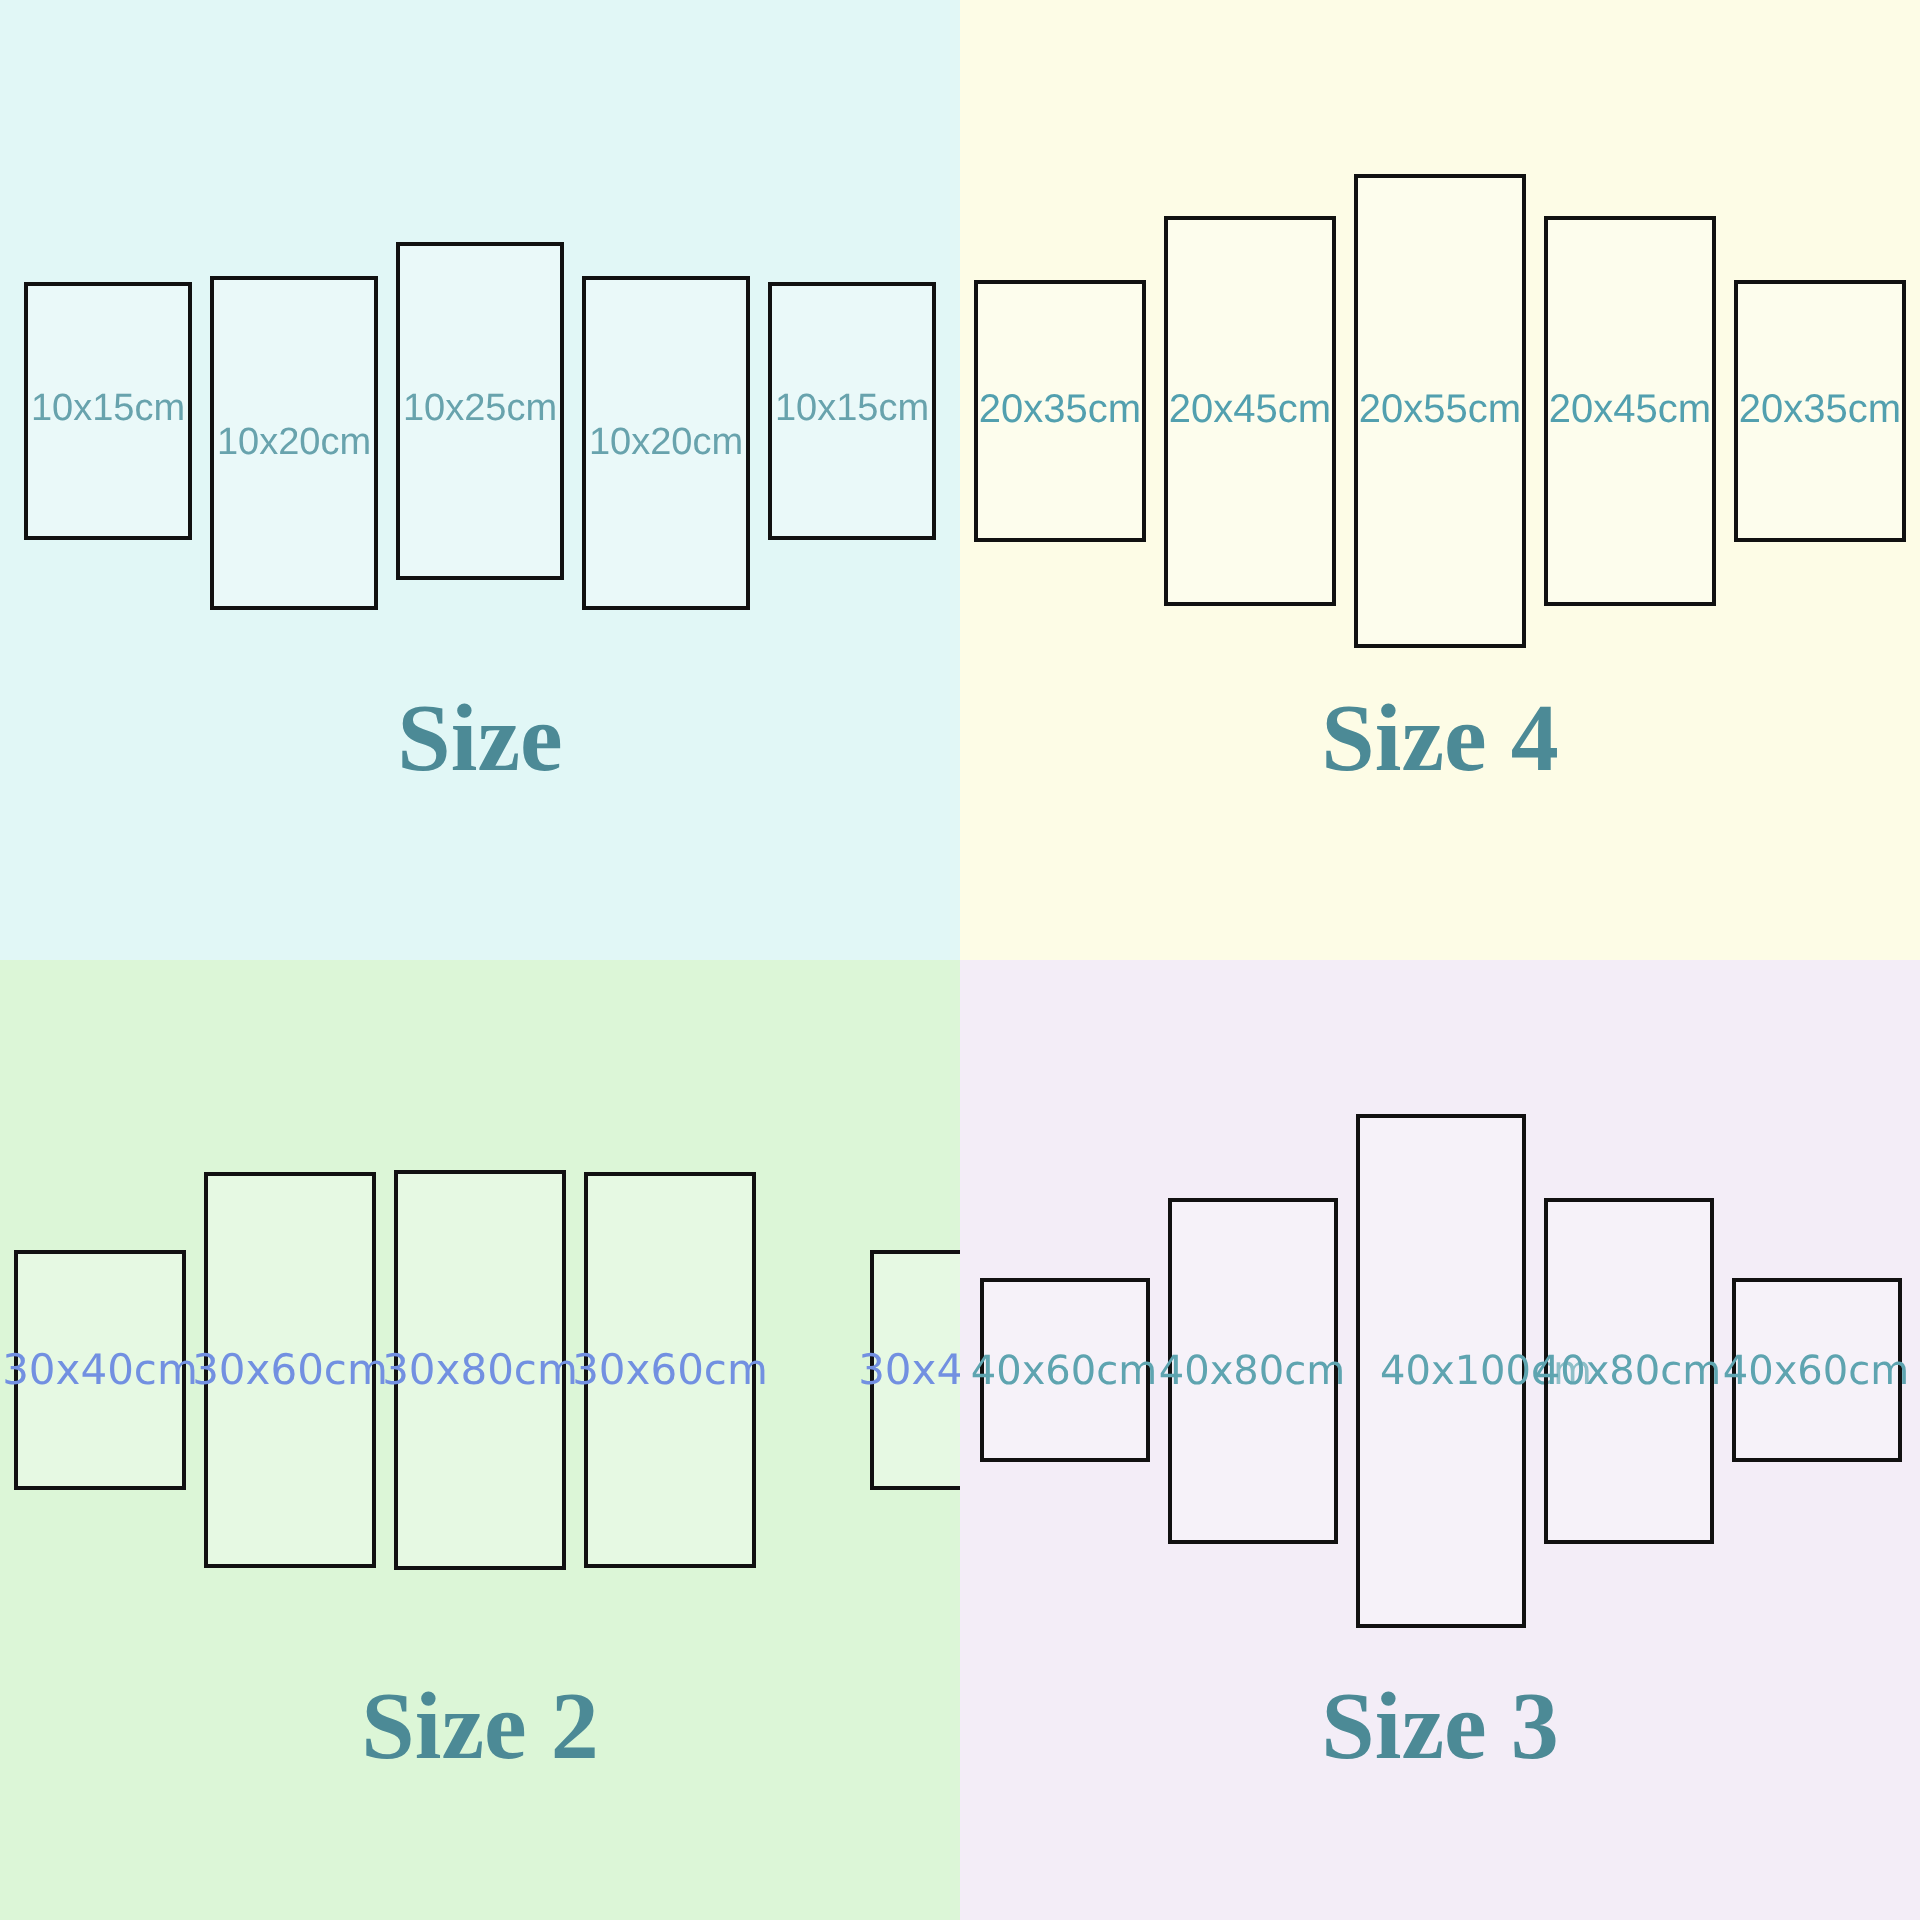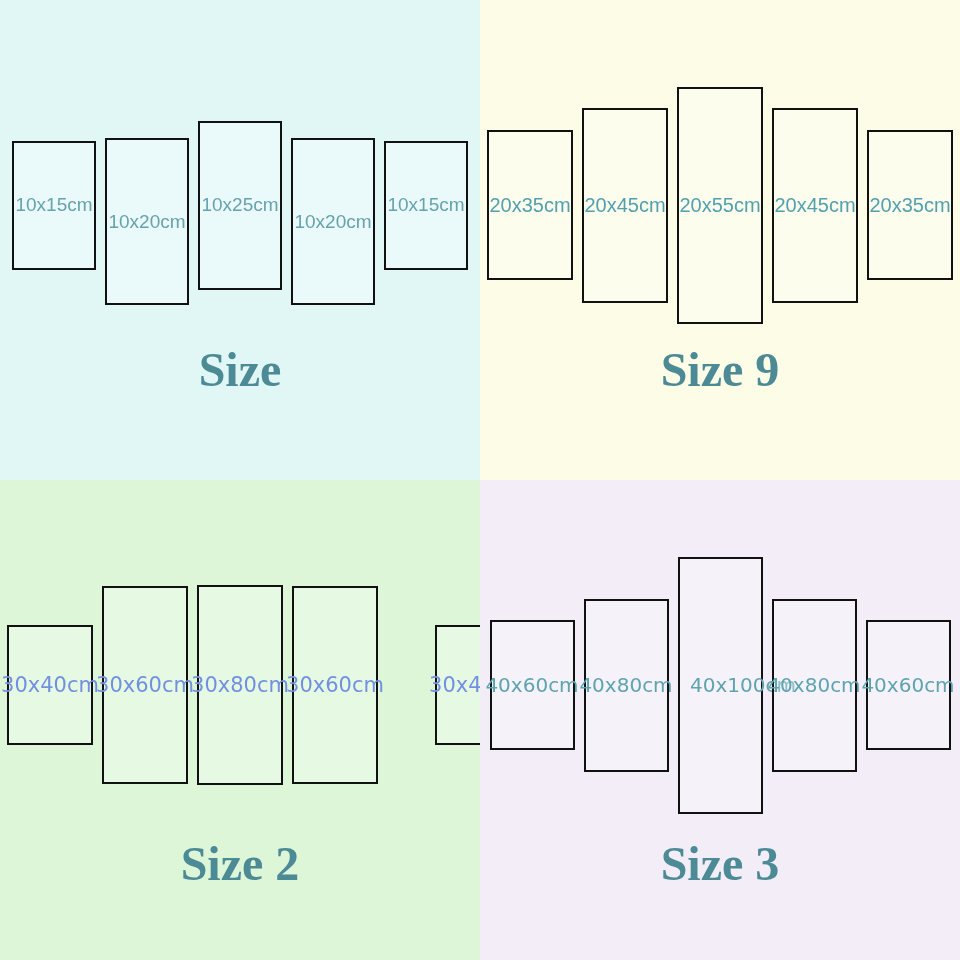--- a/index.html
+++ b/index.html
@@ -53,35 +53,35 @@
 
   
   .q0 .panel { width: 84px; }
   .q0 .panel:nth-child(1), .q0 .panel:nth-child(5) { height: 129px; }
   .q0 .panel:nth-child(2), .q0 .panel:nth-child(4) { height: 167px; margin-top: 33px; }
   .q0 .panel:nth-child(3) { height: 169px; }
   .q0 .panel-label { font: 19px "Liberation Sans", sans-serif; }
 
   
   .q1 .panel { width: 86px; }
-  .q1 .panel:nth-child(1), .q1 .panel:nth-child(5) { height: 150px; }
+  .q1 .panel:nth-child(1), .q1 .panel:nth-child(5) { height: 131px; }
   .q1 .panel:nth-child(2), .q1 .panel:nth-child(4) { height: 195px; }
   .q1 .panel:nth-child(3) { height: 237px; }
   .q1 .panel-label { font: 20px "Liberation Sans", sans-serif; }
 
   
   .q2 .panel { width: 86px; }
   .q2 .panel:nth-child(1), .q2 .panel:nth-child(5) { height: 120px; margin-left: 48px; }
   .q2 .panel:nth-child(2), .q2 .panel:nth-child(4) { height: 198px; }
   .q2 .panel:nth-child(3) { height: 200px; }
   .q2 .panel-label { font: 21px "DejaVu Sans", sans-serif; }
 
   
   .q3 .panel { width: 85px; }
-  .q3 .panel:nth-child(1), .q3 .panel:nth-child(5) { height: 130px; }
+  .q3 .panel:nth-child(1), .q3 .panel:nth-child(5) { height: 92px; }
   .q3 .panel:nth-child(2), .q3 .panel:nth-child(4) { height: 173px; }
   .q3 .panel:nth-child(3) { height: 257px; padding-left: 46px; }
   .q3 .panel-label { font: 20px "DejaVu Sans", sans-serif; }
 </style>
 </head>
 <body>
 
 <div class="grid">
 
   <section class="quadrant q0 row-top" style="--bg: #e1f7f6; --label: #68a3ad; --title: #4c8a96; --border: #111111;">
@@ -116,21 +116,21 @@
       <div class="panel">
         <span class="panel-label">20x55cm</span>
       </div>
       <div class="panel">
         <span class="panel-label">20x45cm</span>
       </div>
       <div class="panel">
         <span class="panel-label">20x35cm</span>
       </div>
     </div>
-    <div class="quadrant-title">Size 9</div>
+    <div class="quadrant-title">Size 4</div>
   </section>
 
   <section class="quadrant q2 row-bottom" style="--bg: #dcf6d7; --label: #7290e1; --title: #4c8a96; --border: #111111;">
     <div class="panel-row">
       <div class="panel">
         <span class="panel-label">30x40cm</span>
       </div>
       <div class="panel">
         <span class="panel-label">30x60cm</span>
       </div>

